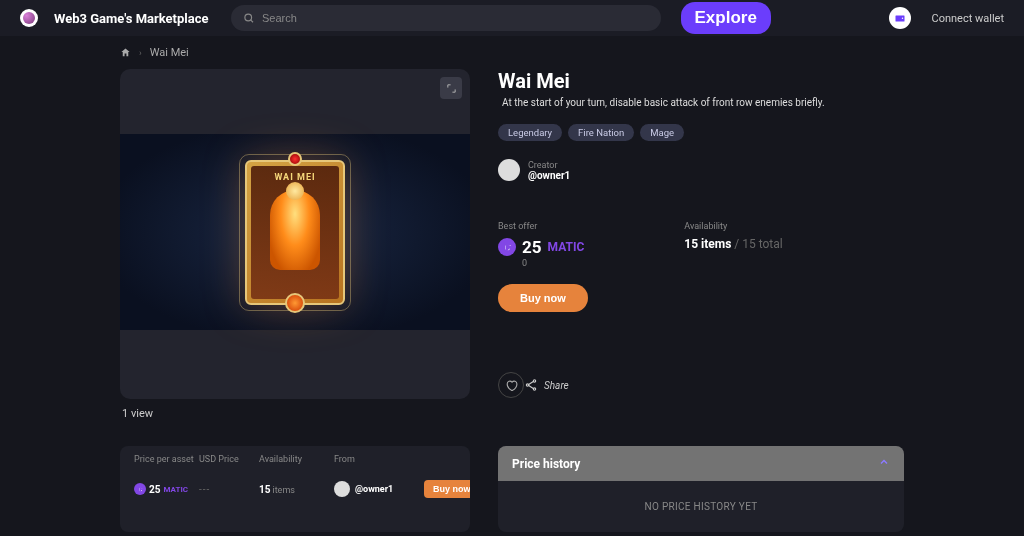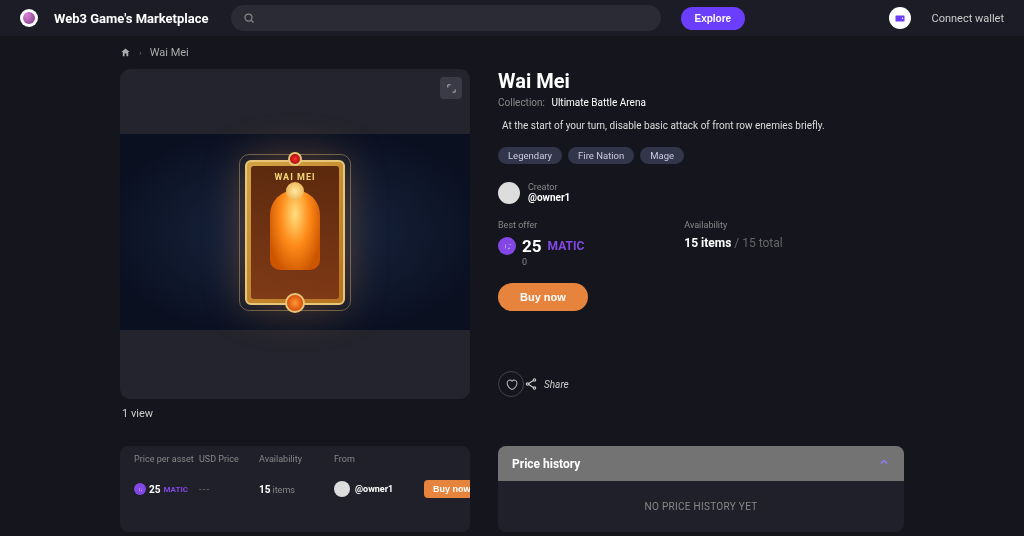--- a/index.html
+++ b/index.html
@@ -32,21 +32,21 @@
     background: #2a2b35; border-radius: 18px; height: 26px;
     padding: 0 12px; gap: 8px; max-width: 430px; margin-left: 10px;
   }
   .search-wrap input {
     background: transparent; border: none; outline: none;
     color: #888; font-size: 11px; width: 100%;
   }
   .search-wrap input::placeholder { color: #888; }
   .explore-btn {
     background: #6b3dfc; color: #fff; border: none;
-    padding: 6px 14px; border-radius: 14px; font-size: 10px;
+    padding: 6px 14px; border-radius: 14px; font-size: 17px;
     font-weight: 600; cursor: pointer; margin-left: 8px;
   }
   .wallet-wrap { display: flex; align-items: center; gap: 20px; margin-left: auto; }
   .wallet-icon {
     width: 22px; height: 22px; border-radius: 50%;
     background: #fff; display: flex; align-items: center; justify-content: center;
     color: #6b3dfc; font-size: 12px;
   }
   .wallet-text { font-size: 11px; color: #ccc; }
 
@@ -126,21 +126,21 @@
   .right-col { flex: 1; }
   .title { font-size: 20px; font-weight: 700; margin-bottom: 4px; }
   .collection-line { font-size: 10px; color: #888; margin-bottom: 12px; }
   .collection-line .cname { color: #fff; margin-left: 4px; }
   .desc { font-size: 10px; color: #ddd; margin-bottom: 16px; padding-left: 4px; }
   .tags { display: flex; gap: 6px; margin-bottom: 18px; }
   .tag {
     background: #33364a; color: #c9cbe6; font-size: 9.5px;
     padding: 3px 10px; border-radius: 10px;
   }
-  .creator-row { display: flex; align-items: flex-start; gap: 8px; margin-bottom: 16px; }
+  .creator-row { display: flex; align-items: center; gap: 8px; margin-bottom: 40px; }
   .avatar { width: 22px; height: 22px; border-radius: 50%; background: #ddd; }
   .creator-stack { display: flex; flex-direction: column; }
   .creator-label { font-size: 9px; color: #888; }
   .creator-handle { font-size: 10px; font-weight: 700; color: #fff; }
 
   .stats-row { display: flex; gap: 100px; margin-bottom: 16px; }
   .stat-label { font-size: 9px; color: #888; margin-bottom: 6px; }
   .offer-val { display: flex; align-items: center; gap: 6px; }
   .polygon-icon {
     width: 18px; height: 18px; border-radius: 50%;
@@ -220,20 +220,21 @@
     <div class="logo-circle">
         <div class="logo-inner"></div>
       </div>
     <span class="brand">Web3 Game's Marketplace</span>
   </div>
   <div class="search-wrap">
     <svg width="12" height="12" viewBox="0 0 24 24" fill="none" stroke="#888" stroke-width="2.5">
         <circle cx="11" cy="11" r="7"></circle>
         <line x1="21" y1="21" x2="16.5" y2="16.5"></line>
       </svg>
+    <input type="text" placeholder="Search" style="">
   </div>
   <button class="explore-btn">Explore</button>
   <div class="wallet-wrap">
     <div class="wallet-icon">
       <svg width="12" height="12" viewBox="0 0 24 24" fill="#6b3dfc">
           <path d="M20 7H4a1 1 0 00-1 1v10a1 1 0 001 1h16a1 1 0 001-1V8a1 1 0 00-1-1zm-3 7a1.5 1.5 0 110-3 1.5 1.5 0 010 3z"></path>
         </svg>
     </div>
     <span class="wallet-text">Connect wallet</span>
   </div>
@@ -264,24 +265,20 @@
           <div class="card-figure"></div>
           <div class="card-flame"></div>
         </div>
       </div>
     </div>
     <div class="view-count">1 view</div>
   </div>
 
   <div class="right-col">
     <div class="title">Wai Mei</div>
-    <div class="collection-line">
-      <span>Collection:</span>
-      <span class="cname">Ultimate Battle Arena</span>
-    </div>
     <div class="desc">At the start of your turn, disable basic attack of front row enemies briefly.</div>
     <div class="tags">
       <span class="tag">Legendary</span>
       <span class="tag">Fire Nation</span>
       <span class="tag">Mage</span>
     </div>
     <div class="creator-row">
       <div class="avatar"></div>
       <div class="creator-stack">
         <span class="creator-label">Creator</span>

